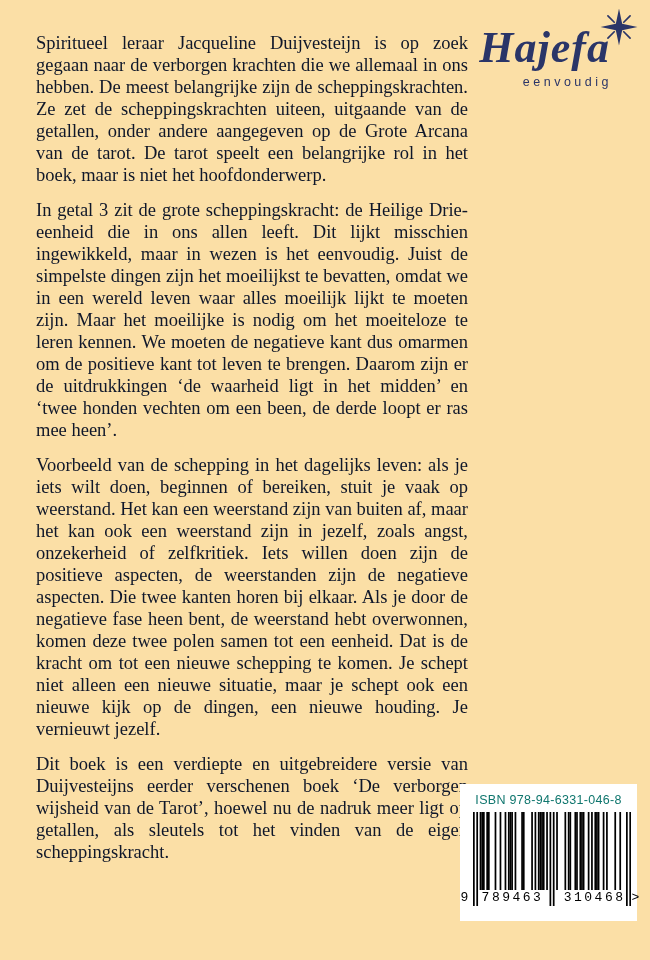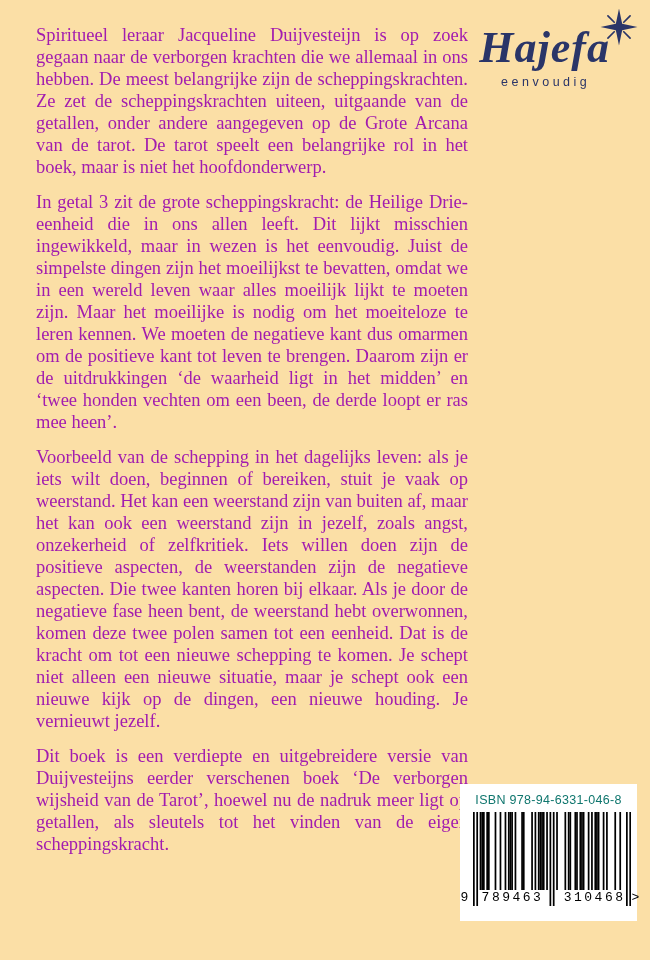--- a/index.html
+++ b/index.html
@@ -11,35 +11,35 @@
   }
   .page {
     position:relative;
     width:650px; height:960px;
     background:#FBDFA6;
     overflow:hidden;
   }
   
   .text-col {
     position:absolute;
-    left:36px; top:24px;
+    left:36px; top:32px;
     width:432px;
-    color:#a21caf;
+    color:#0f172a;
     font-size:18.5px;
     line-height:1.19;
     text-align:justify;
     hyphens:auto;
     -webkit-hyphens:auto;
   }
   .text-col p { margin-bottom:13px; }
   
   .logo {
     position:absolute;
     top:22px; right:30px;
-    text-align:center;
+    text-align:right;
     color:#2A3568;
   }
   .logo-name-row {
     position:relative;
     display:inline-block;
     padding-right:10px;
   }
   .logo-name {
     font-family:"Liberation Serif", serif;
     font-style:italic;

